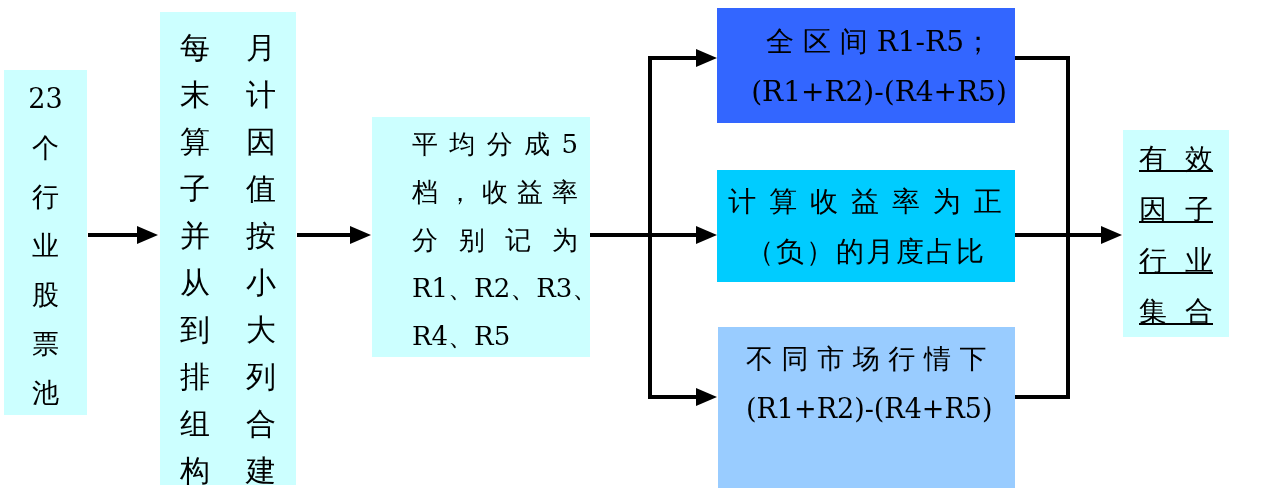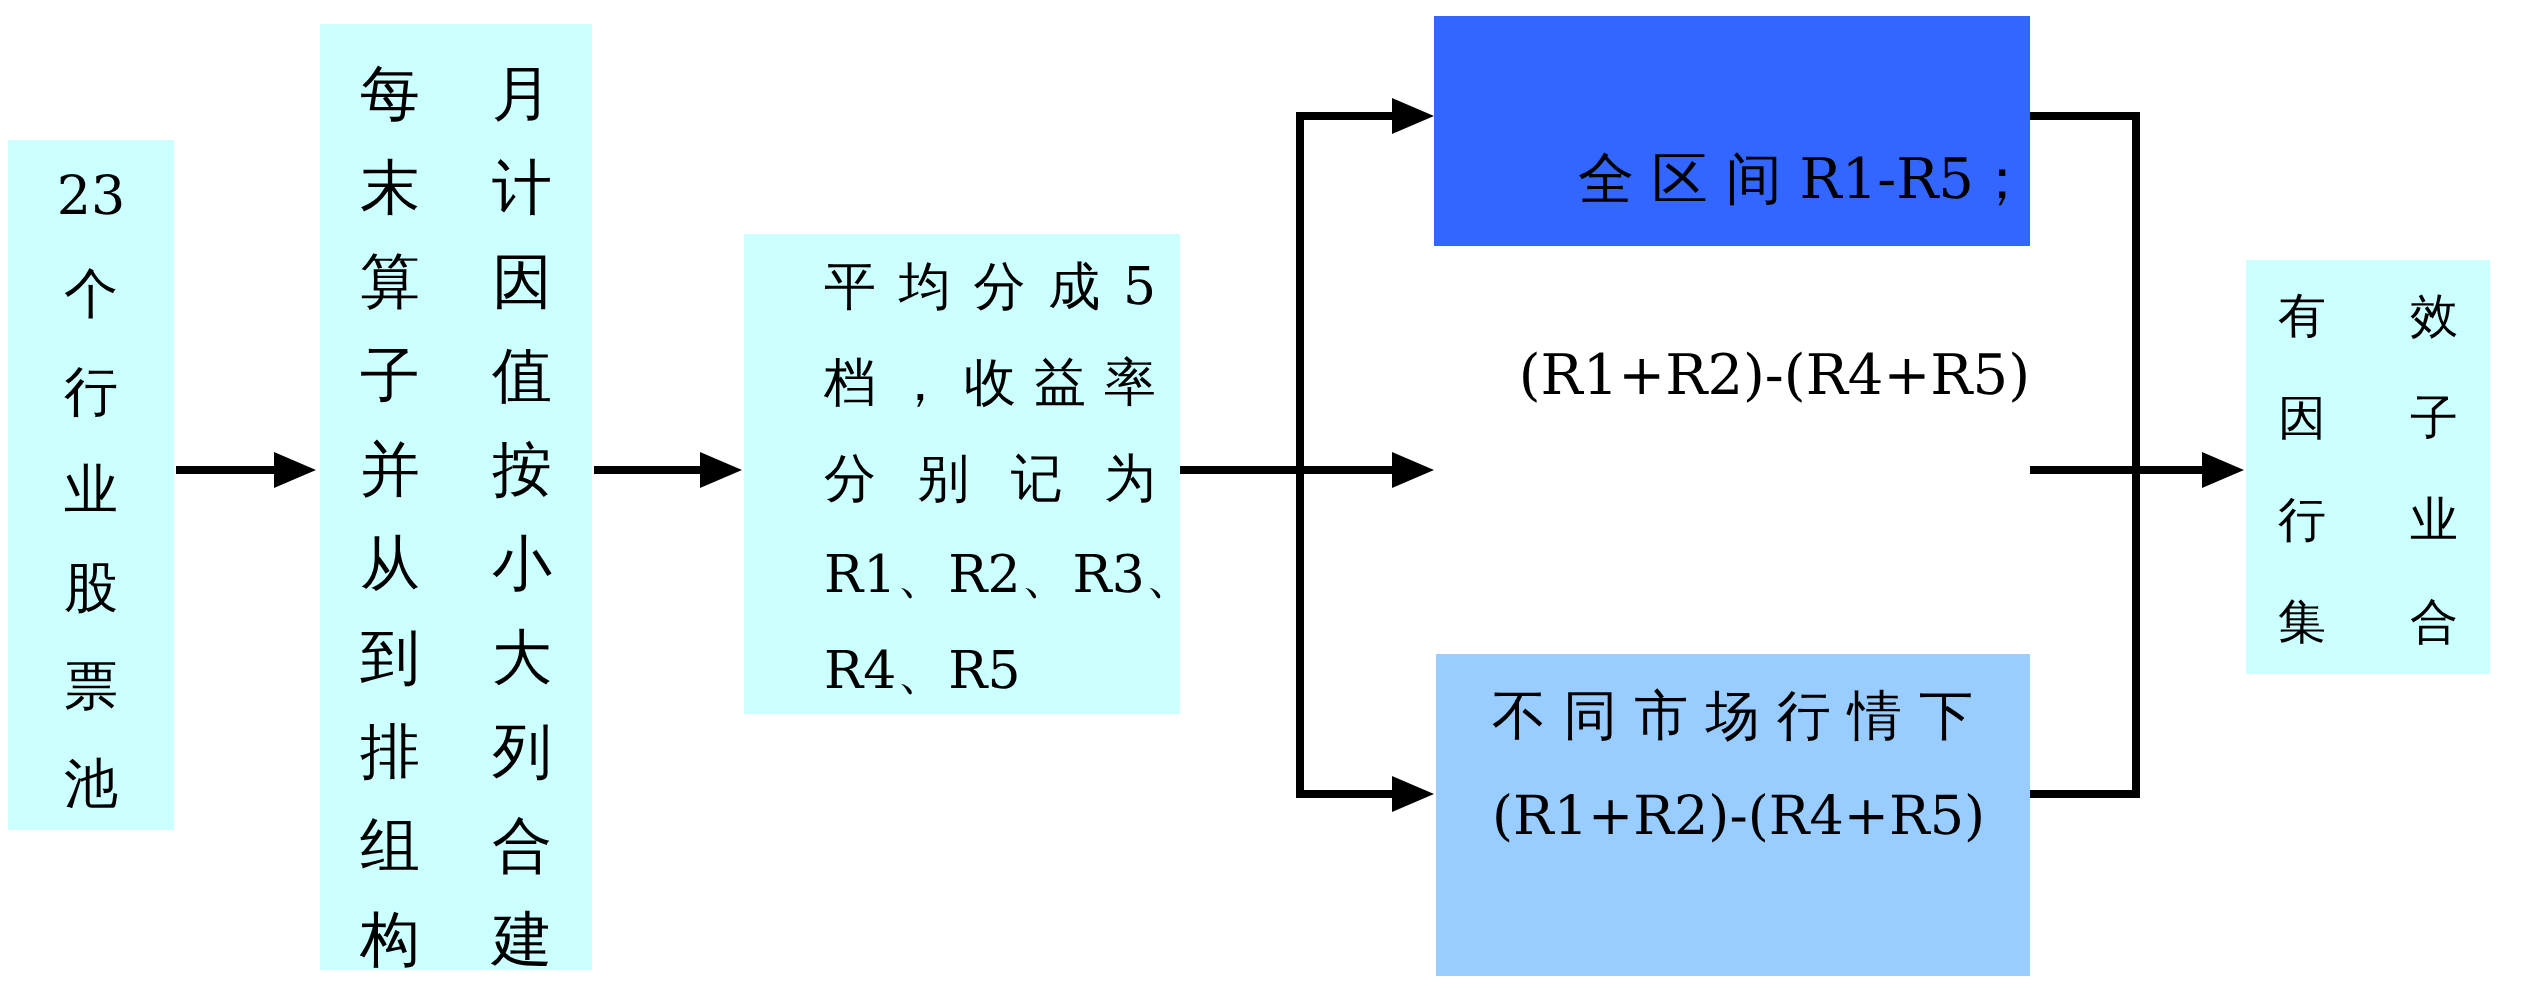--- a/index.html
+++ b/index.html
@@ -20,32 +20,32 @@
              font-size:30px;padding:12px 20px 0;}
   .n-monthly .ln{line-height:47px;text-align:justify;text-align-last:justify;}
   
   .n-quintile{left:372px;top:117px;width:218px;height:240px;background:#CCFFFF;
               font-size:26px;padding:3px 12px 0;}
   .n-quintile .ln{line-height:48px;text-align:left;margin-left:28px;}
   .n-quintile .ln:nth-child(-n+3){text-align:justify;text-align-last:justify;}
   
   .n-full{left:717px;top:8px;width:298px;height:115px;background:#3366FF;
           font-size:28px;padding:9px 0 0 26px;}
-  .n-full .ln{line-height:50px;text-align:right;margin-top:48px;}
+  .n-full .ln{line-height:50px;text-align:center;}
   
   .n-share{left:717px;top:170px;width:298px;height:112px;background:#00CCFF;
            font-size:28px;padding-top:7px;}
   .n-share .ln{line-height:50px;text-align:center;letter-spacing:2px;}
   
   .n-market{left:718px;top:327px;width:297px;height:161px;background:#99CCFF;
             font-size:27px;padding:7px 0 0 28px;}
   .n-market .ln{line-height:50px;text-align:left;}
   
-  .n-effective{left:1123px;top:130px;width:122px;height:207px;background:#CCFFFF;
-               font-size:24px;padding:3px 16px 0;}
+  .n-effective{left:1123px;top:130px;width:106px;height:207px;background:#CCFFFF;
+               font-size:28px;padding:3px 16px 0;text-decoration:underline;}
   .n-effective .ln{line-height:51px;text-align:justify;text-align-last:justify;}
 </style>
 </head>
 <body>
 
 <div class="canvas">
 
   <svg class="connectors" width="1266" height="504" viewBox="0 0 1266 504">
     <g stroke="#000000" stroke-width="4" fill="none">
 
@@ -107,20 +107,24 @@
     <div class="ln">分 别 记 为</div>
     <div class="ln">R1、R2、R3、</div>
     <div class="ln">R4、R5</div>
   </div>
 
   <div class="node n-full">
     <div class="ln">全 区 间  R1-R5；</div>
     <div class="ln">(R1+R2)-(R4+R5)</div>
   </div>
 
+  <div class="node n-share">
+    <div class="ln">计 算 收 益 率 为 正</div>
+    <div class="ln">（负）的月度占比</div>
+  </div>
 
   <div class="node n-market">
     <div class="ln">不 同 市 场 行 情 下</div>
     <div class="ln">(R1+R2)-(R4+R5)</div>
   </div>
 
   <div class="node n-effective">
     <div class="ln">有 效</div>
     <div class="ln">因 子</div>
     <div class="ln">行 业</div>

